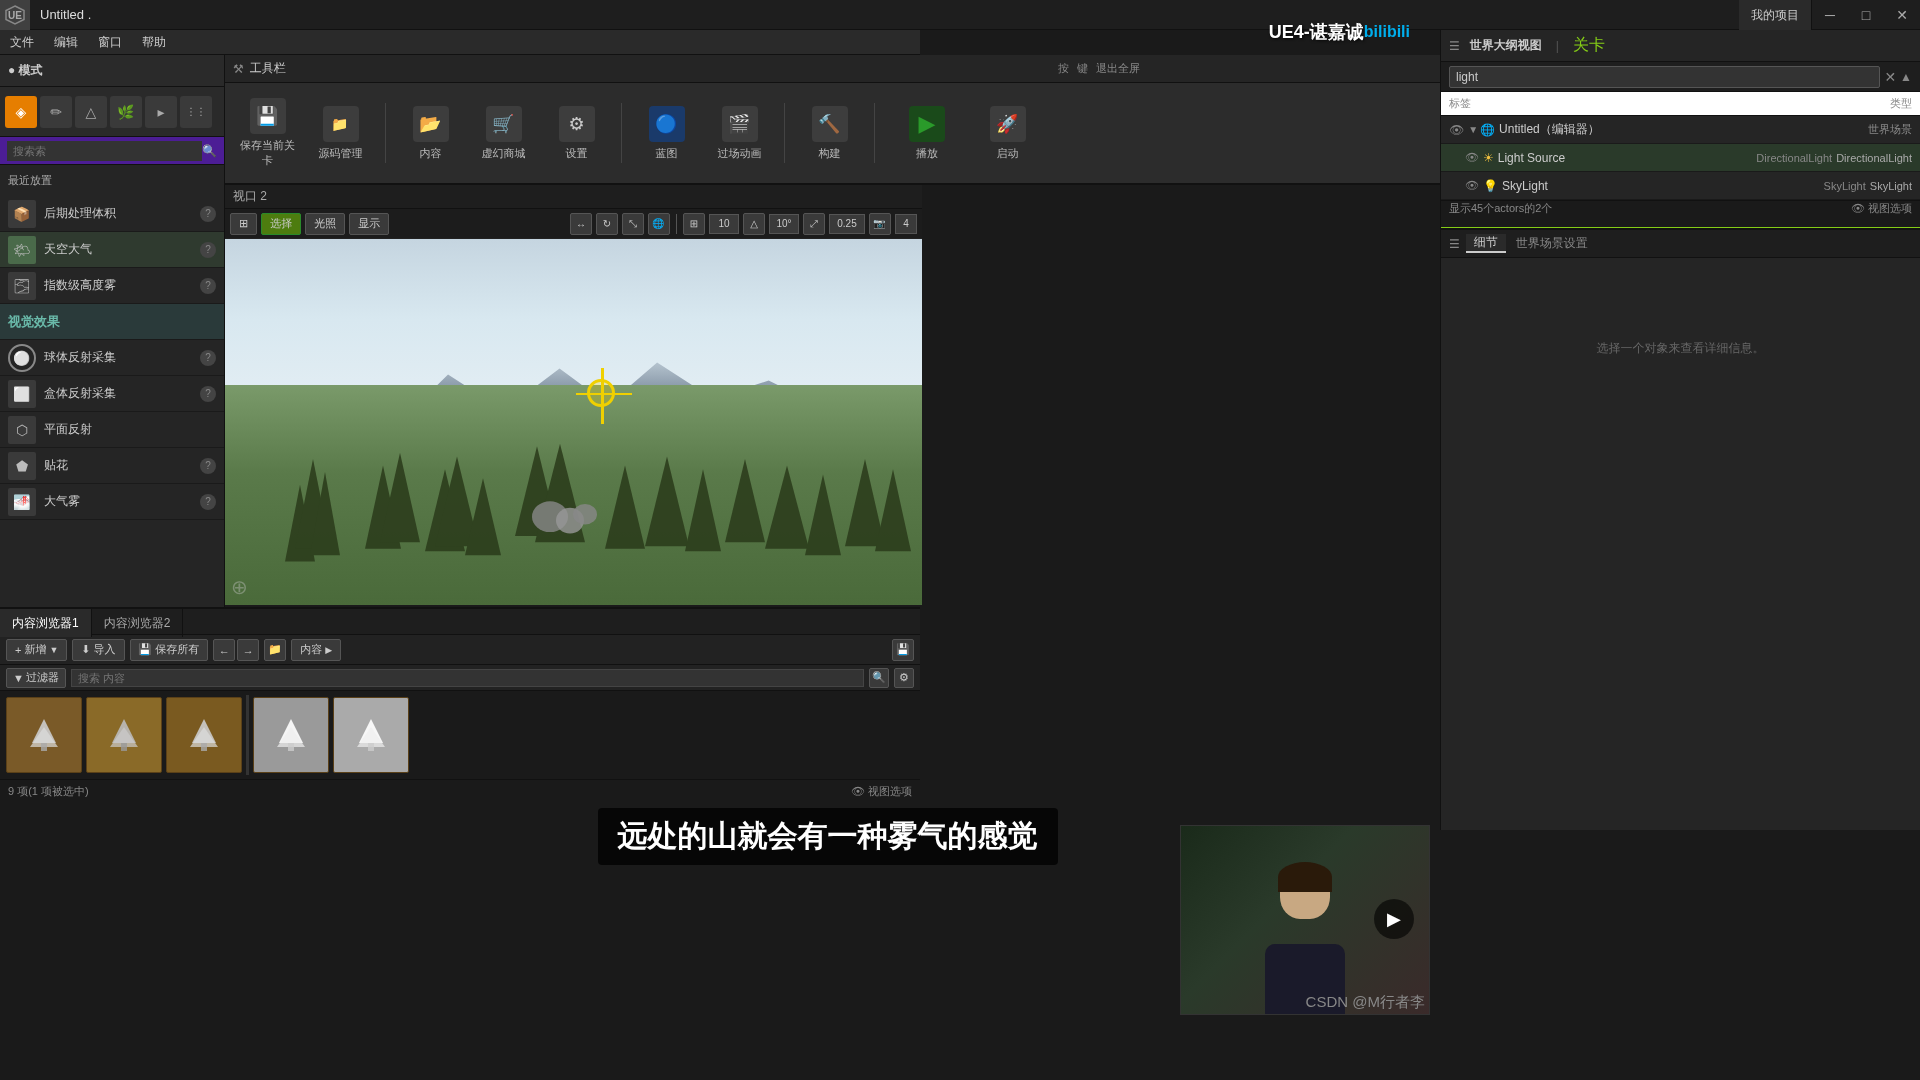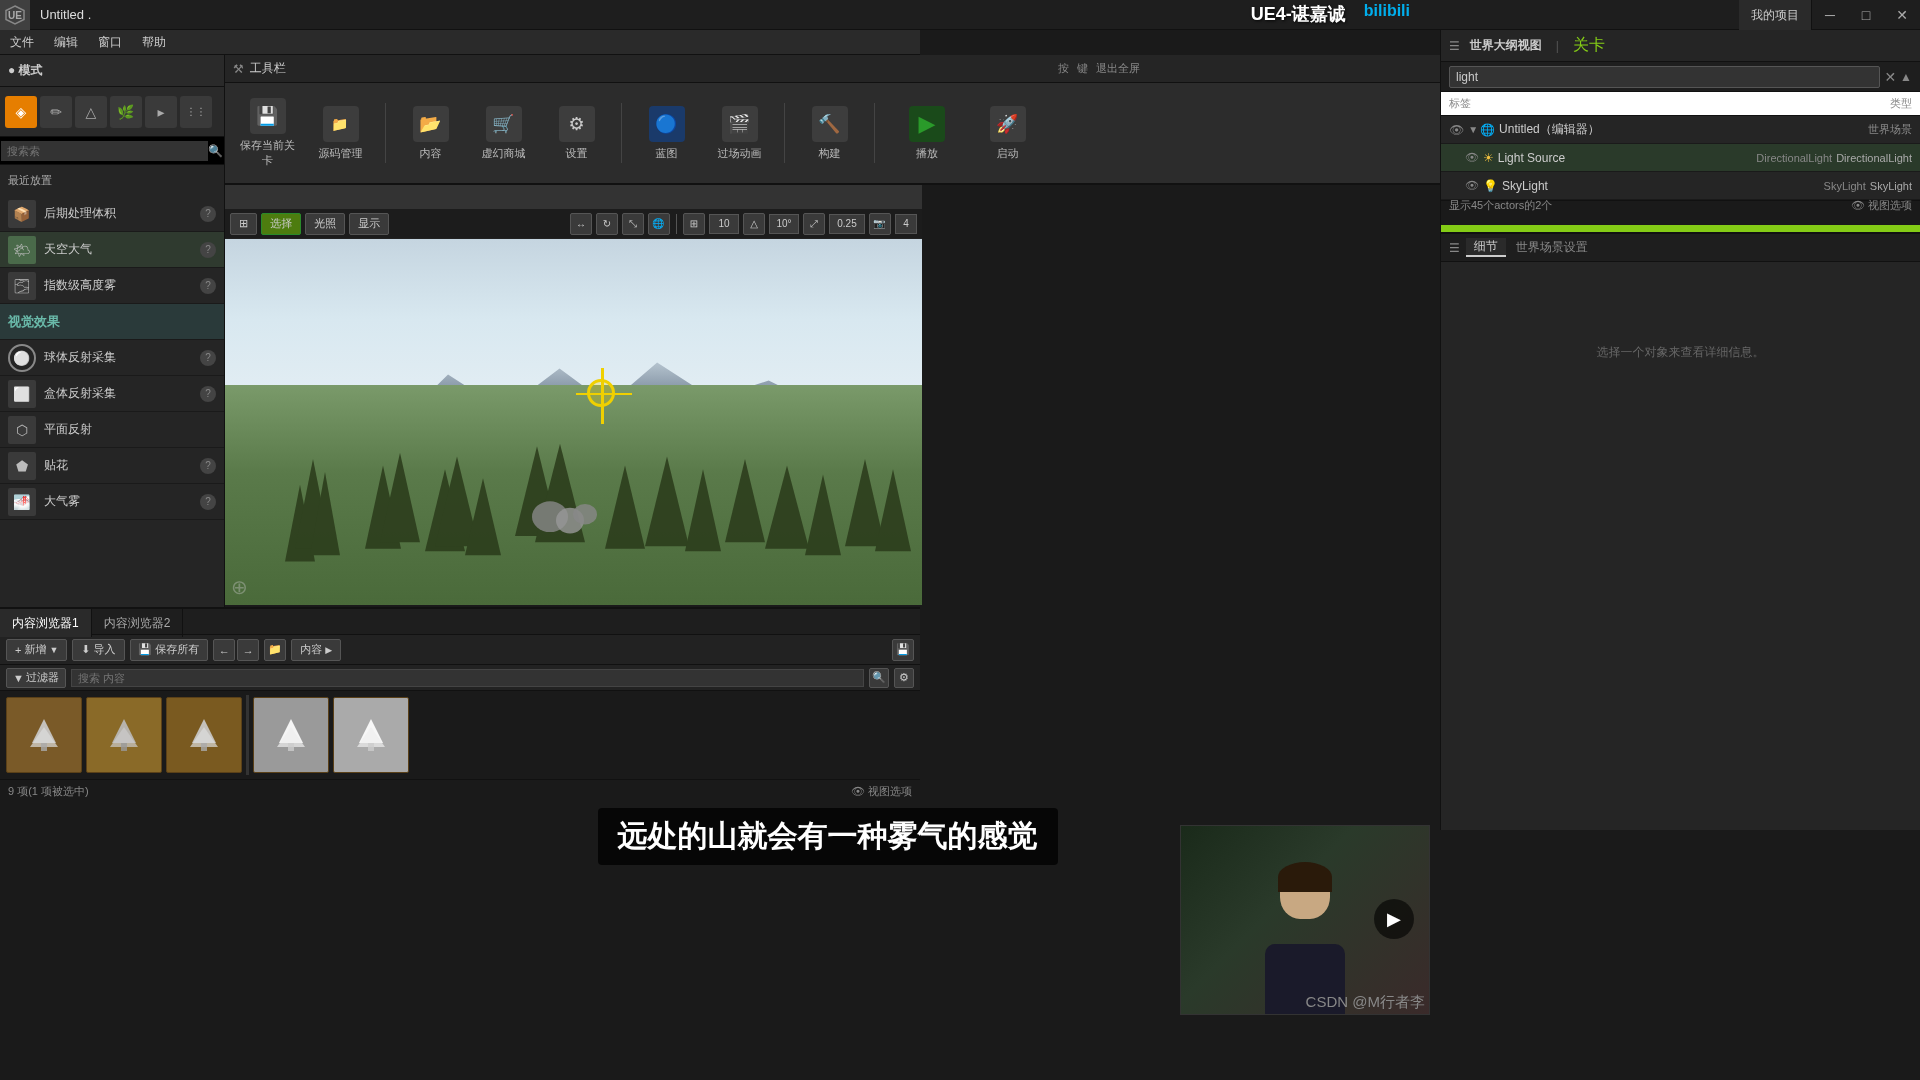--- a/index.html
+++ b/index.html
@@ -52,22 +52,22 @@
       padding: 0 5px; border-bottom: 1px solid #111; gap: 3px;
     }
     .mode-tool-btn {
       width: 32px; height: 32px; background: #3a3a3a; border-radius: 3px;
       display: flex; align-items: center; justify-content: center;
       color: #aaa; font-size: 14px; cursor: pointer;
     }
     .mode-tool-btn.active { background: #e67e00; color: #fff; }
 
     #search-bar {
-      display: flex; align-items: center; height: 28px; padding: 0 1px;
-      background: #000000; border-bottom: 1px solid #111;
+      display: flex; align-items: center; height: 28px; padding: 0 7px;
+      background: #4c1d95; border-bottom: 1px solid #111;
     }
     #search-input {
       flex: 1; background: #333; border: none; color: #ccc; height: 20px;
       padding: 0 6px; font-size: 11px; outline: none;
     }
 
     #recent-section {
       padding: 4px 8px; color: #aaa; font-size: 11px;
     }
 
@@ -227,21 +227,21 @@
 
 <div id="title-bar">
   <div id="ue-logo">
     <svg width="20" height="20" viewBox="0 0 20 20">
         <polygon points="10,1 19,5.5 19,14.5 10,19 1,14.5 1,5.5" fill="none" stroke="#888" stroke-width="1.5"></polygon>
         <text x="10" y="14" text-anchor="middle" fill="#aaa" font-size="10" font-weight="bold">UE</text>
       </svg>
   </div>
   <span id="title-text">Untitled .</span>
 
-  <div id="bili-overlay" style="position:absolute;right:500px;top:2px;display:flex;align-items:flex-start;gap:18px;">
+  <div id="bili-overlay" style="position:absolute;right:500px;top:2px;display:flex;align-items:center;gap:0;">
     <span style="font-size:18px;color:#fff;font-weight:bold;text-shadow:1px 1px 3px rgba(0,0,0,0.8);">UE4-谌嘉诚</span>
     <span style="font-size:16px;color:#00aeec;font-weight:bold;">bilibili</span>
   </div>
 
   <div id="title-controls">
     <div>
       <span style="padding:0 12px;height:30px;display:flex;align-items:center;color:#ccc;font-size:12px;cursor:pointer;background:#2a2a2a;border-right:1px solid #111;">我的项目</span>
     </div>
     <div class="win-btn">─</div>
     <div class="win-btn">□</div>
@@ -373,20 +373,23 @@
     </div>
     <div class="toolbar-btn">
       <div class="toolbar-btn-icon">🚀</div>
       <span class="toolbar-btn-label">启动</span>
     </div>
   </div>
 </div>
 
 <div id="viewport" style="position:absolute;top:185px;left:225px;width:697px;height:420px;">
 
+  <div style="position:absolute;top:0;left:0;right:0;height:24px;background:#1e1e1e;display:flex;align-items:center;padding:0 8px;z-index:10;border-bottom:1px solid #111;">
+    <span style="color:#aaa;font-size:12px;">视口 2</span>
+  </div>
 
   <div style="position:absolute;top:24px;left:0;right:0;height:30px;background:rgba(25,25,25,0.9);display:flex;align-items:center;padding:0 5px;gap:4px;z-index:10;border-bottom:1px solid #222;">
     <button class="vp-btn" style="min-width:24px;">⊞</button>
     <button class="vp-btn active">选择</button>
     <button class="vp-btn">光照</button>
     <button class="vp-btn">显示</button>
     <div style="flex:1;"></div>
 
     <div class="vp-icon-btn">↔</div>
     <div class="vp-icon-btn">↻</div>
@@ -487,21 +490,21 @@
   </div>
 
   <div class="outliner-row" style="padding-left:24px;">
     <span style="color:#888;font-size:11px;margin-right:4px;">👁</span>
     <span style="color:#a0c0f0;font-size:12px;margin-right:4px;">💡</span>
     <span style="flex:1;font-size:12px;color:#ccc;">SkyLight</span>
     <span style="font-size:11px;color:#888;margin-right:4px;">SkyLight</span>
     <span style="font-size:11px;color:#aaa;">SkyLight</span>
   </div>
 
-  <div style="height:28px;background:#1a1a1a;display:flex;align-items:flex-end;padding:12px 8px;border-top:1px solid #111;border-bottom:7px solid #84cc16;">
+  <div style="height:28px;background:#1a1a1a;display:flex;align-items:flex-start;padding:0 8px;border-top:1px solid #111;border-bottom:1px solid #84cc16;">
     <span style="color:#888;font-size:11px;flex:1;">显示45个actors的2个</span>
     <span style="color:#888;cursor:pointer;font-size:11px;display:flex;align-items:center;gap:3px;">
       👁 <span>视图选项</span>
     </span>
   </div>
 
   <div style="border-top:2px solid #111;">
     <div style="height:28px;display:flex;align-items:center;padding:0 8px;background:#1e1e1e;border-bottom:1px solid #111;gap:2px;">
       <span style="color:#888;font-size:12px;margin-right:4px;">☰</span>
       <span style="color:#ccc;font-size:12px;cursor:pointer;padding:0 8px;background:#2a2a2a;border-bottom:2px solid #ccc;">细节</span>

